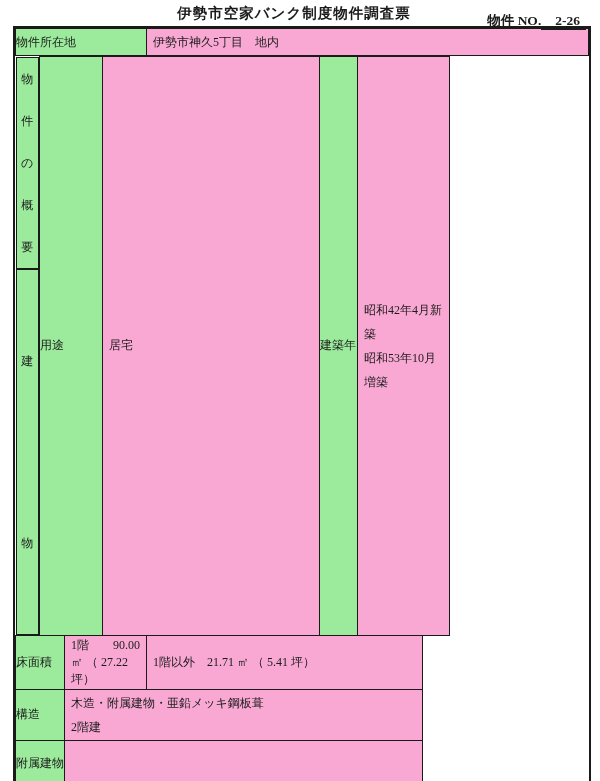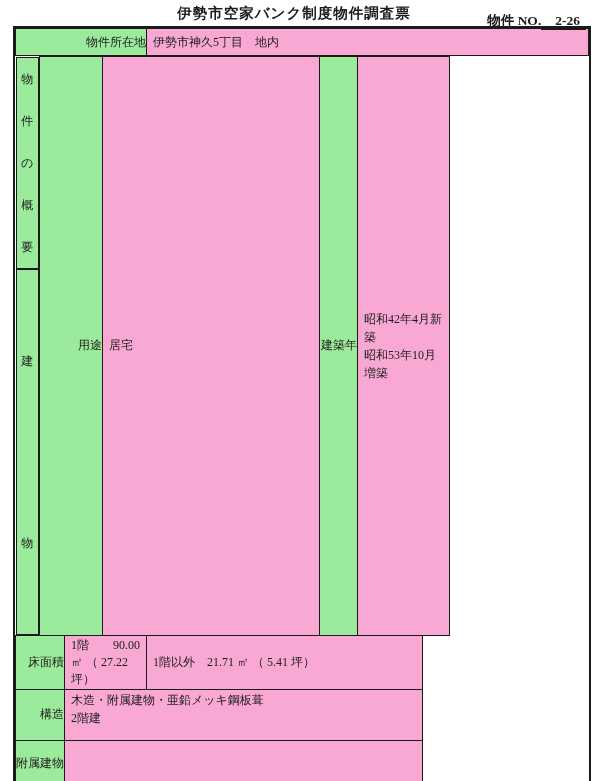--- a/index.html
+++ b/index.html
@@ -18,24 +18,24 @@
     position:absolute; left:0; right:12px; top:4px; text-align:center;
     font-size:14.5px; font-weight:bold; letter-spacing:1px;
   }
   .hdr .no { position:absolute; right:14px; top:12px; font-size:13.5px; font-weight:bold; }
   .hdr .no .nv { border-bottom:1.5px solid var(--line); padding:0 6px 1px 14px; }
 
   
   .sheet { margin-left:13px; width:578px; border:2px solid var(--line); }
   table { border-collapse:collapse; table-layout:fixed; width:100%; }
   td { border:1px solid var(--line); overflow:hidden; vertical-align:middle; }
-  td.g { background:var(--green); text-align:right; }
+  td.g { background:var(--green); text-align:left; }
   td.c { padding:1px 6px; background:#f9a8d4; }
   td.top { vertical-align:top; }
-  .ln { line-height:18px; }
+  .ln { line-height:24px; }
 
   
   .vcell { display:flex; flex-direction:column; align-items:center; justify-content:center; }
   .vcell span { display:block; line-height:1; }
   .v-overview span { margin:15px 0; }
   .v-build span { margin:85px 0; }
 </style>
 </head>
 <body>
 

